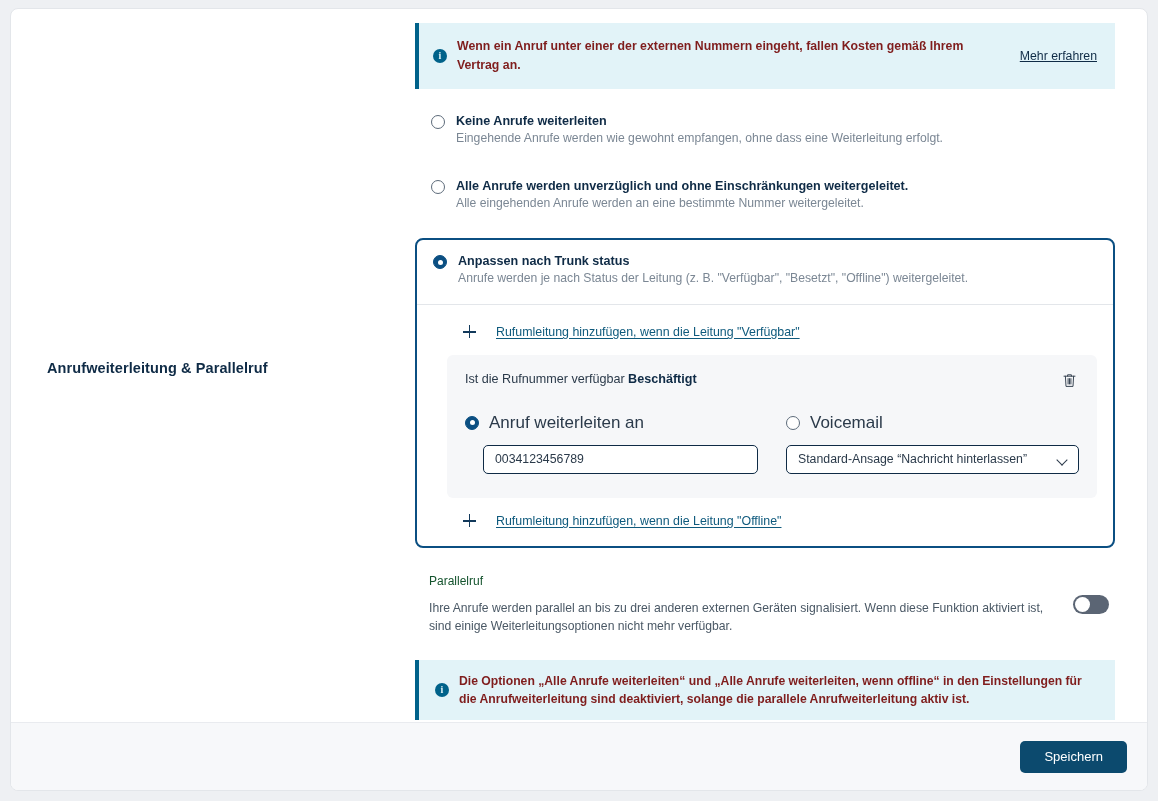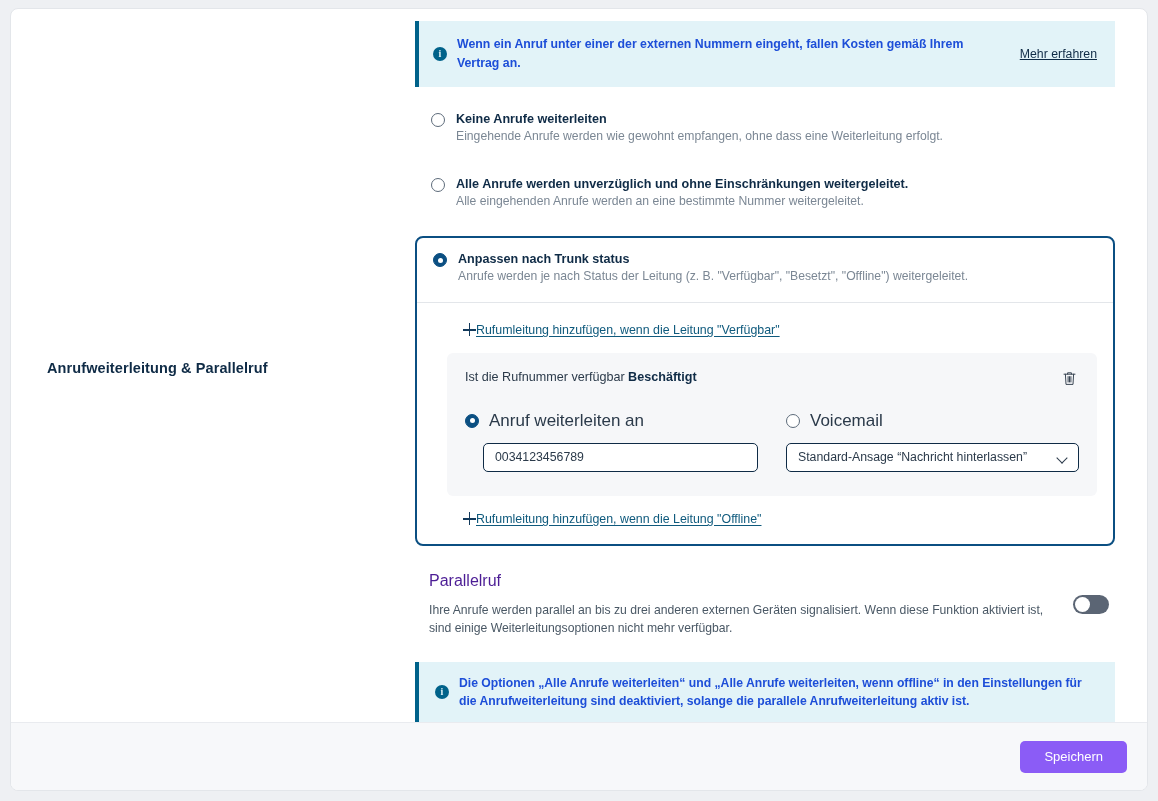--- a/index.html
+++ b/index.html
@@ -90,21 +90,21 @@
     font-weight: 700;
     line-height: 14px;
     text-align: center;
     font-family: "Liberation Serif", serif;
     margin-top: 1px;
   }
   .banner-text {
     flex: 1 1 auto;
     font-size: 12.3px;
     font-weight: 700;
-    color: #1d4ed8;
+    color: #7f1d1d;
     line-height: 1.5;
   }
   .banner-link {
     flex: 0 0 auto;
     font-size: 12.3px;
     color: #0f2b46;
     text-decoration: underline;
     cursor: pointer;
     white-space: nowrap;
     margin-left: 16px;
@@ -177,21 +177,21 @@
     border-bottom: 1px solid #e3e6ea;
   }
   .sel-head .opt-row { padding: 0 0 0 2px; }
 
   .sel-body { padding: 16px 16px 14px 16px; }
 
   
   .add-link {
     display: flex;
     align-items: center;
-    gap: 0;
+    gap: 20px;
     padding: 4px 0 4px 30px;
     cursor: pointer;
   }
   .plus-icon {
     flex: 0 0 auto;
     width: 13px; height: 13px;
     position: relative;
     color: #0f2b46;
   }
   .plus-icon::before, .plus-icon::after {
@@ -291,22 +291,22 @@
   
   .parallel {
     margin-top: 22px;
     display: flex;
     align-items: center;
     gap: 18px;
     padding: 4px 6px 4px 14px;
   }
   .parallel-texts { flex: 1 1 auto; }
   .parallel-title {
-    font-size: 16px;
-    color: #4c1d95;
+    font-size: 12px;
+    color: #14532d;
     font-weight: 400;
   }
   .parallel-desc {
     margin-top: 11px;
     font-size: 12.2px;
     color: #4a5865;
     line-height: 1.5;
     max-width: 660px;
   }
   .toggle {
@@ -330,21 +330,21 @@
     flex: 0 0 auto;
     height: 68px;
     background: #f7f8fa;
     border-top: 1px solid #e9ebef;
     display: flex;
     align-items: center;
     justify-content: flex-end;
     padding-right: 20px;
   }
   .save-btn {
-    background: #8b5cf6;
+    background: #0c4a6e;
     color: #ffffff;
     font-size: 13px;
     font-family: "Liberation Sans", sans-serif;
     border: none;
     border-radius: 5px;
     height: 32px;
     padding: 0 24px;
     cursor: pointer;
   }
 </style>

